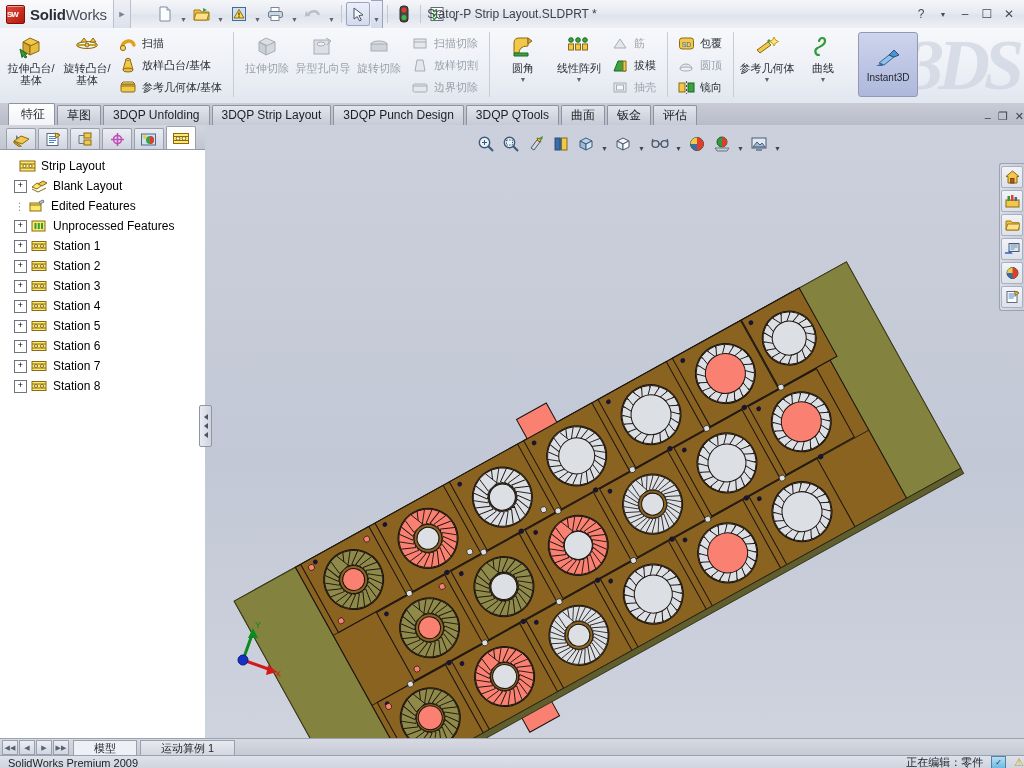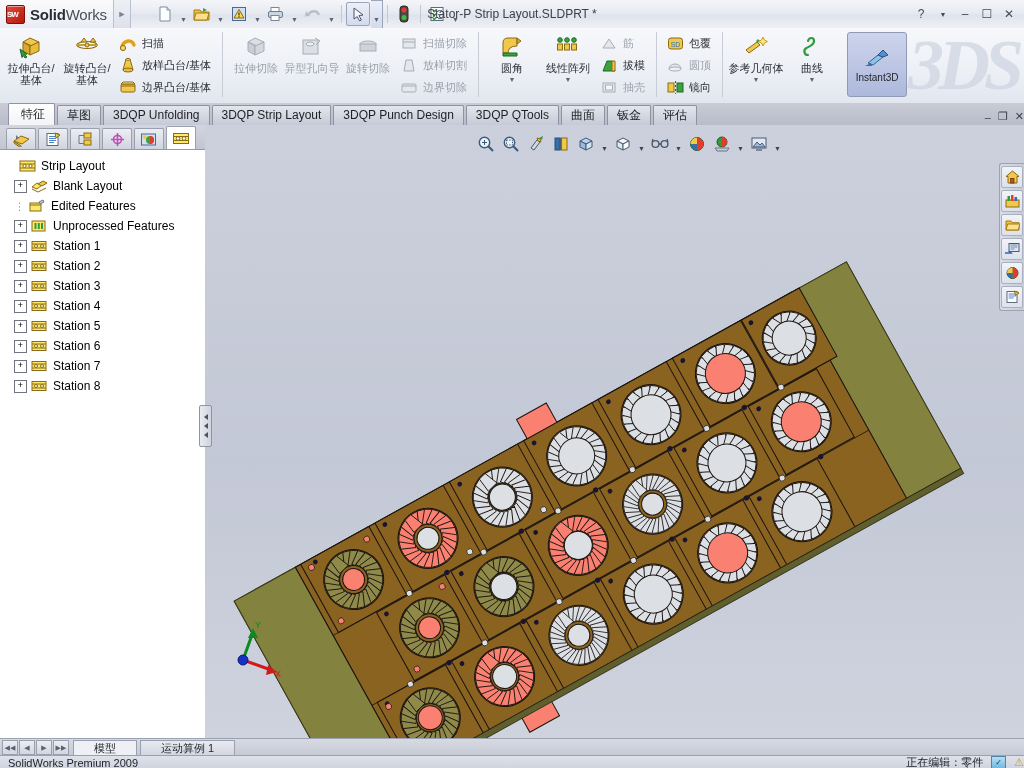--- a/index.html
+++ b/index.html
@@ -340,21 +340,21 @@
             <span>放样凸台/基体</span>
           </div>
           <div class="sm-btn">
             <span class="ic">
               <svg width="18" height="17" viewBox="0 0 18 17">
                   <rect x="2" y="5" width="14" height="8" rx="1.5" fill="#f2c84b" stroke="#8a6a12"></rect>
                   <path d="M2 7h14" stroke="#8a6a12"></path>
                   <path d="M4 3h10l2 2H2z" fill="#fde49a" stroke="#8a6a12"></path>
                 </svg>
             </span>
-            <span>边界凸台/基体</span>
+            <span>参考几何体/基体</span>
           </div>
         </div>
       </div>
       <div class="rsep"></div>
 
       <div class="rgroup">
         <div class="big-btn dis">
           <div class="ic">
             <svg width="26" height="24" viewBox="0 0 26 24">
                 <path d="M5 7l7-4 9 4-7 4z" fill="#dcdfe4" stroke="#a7adb6"></path>

